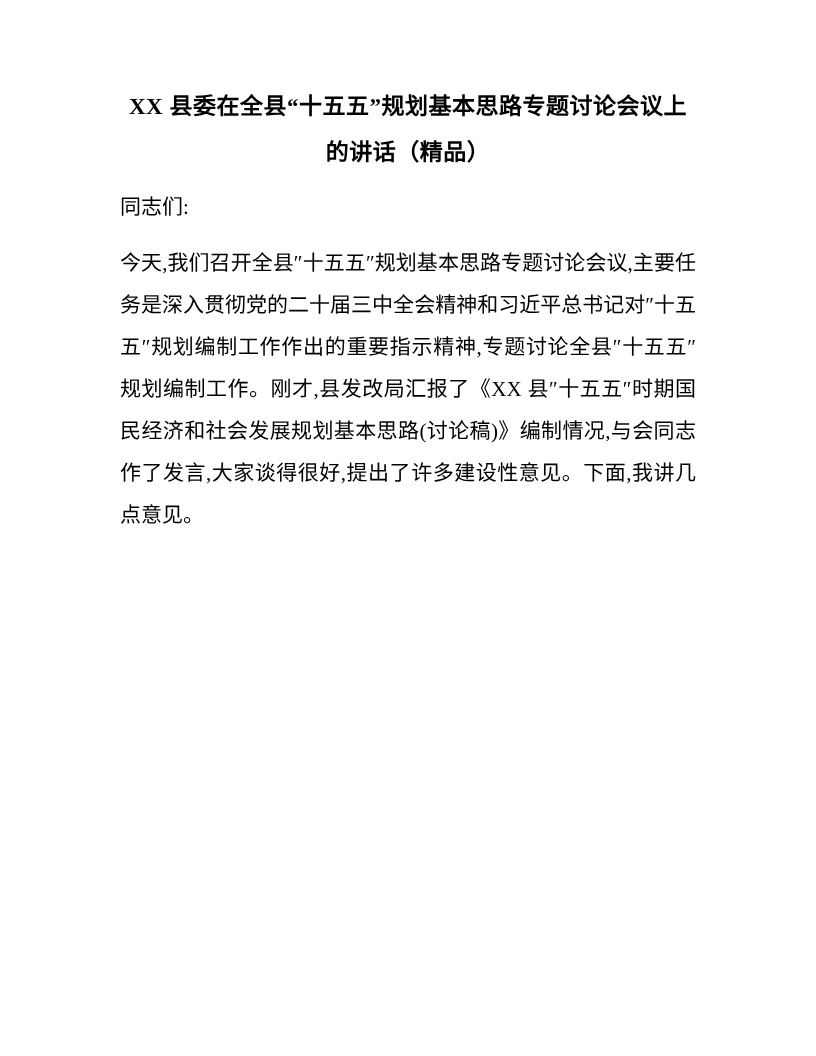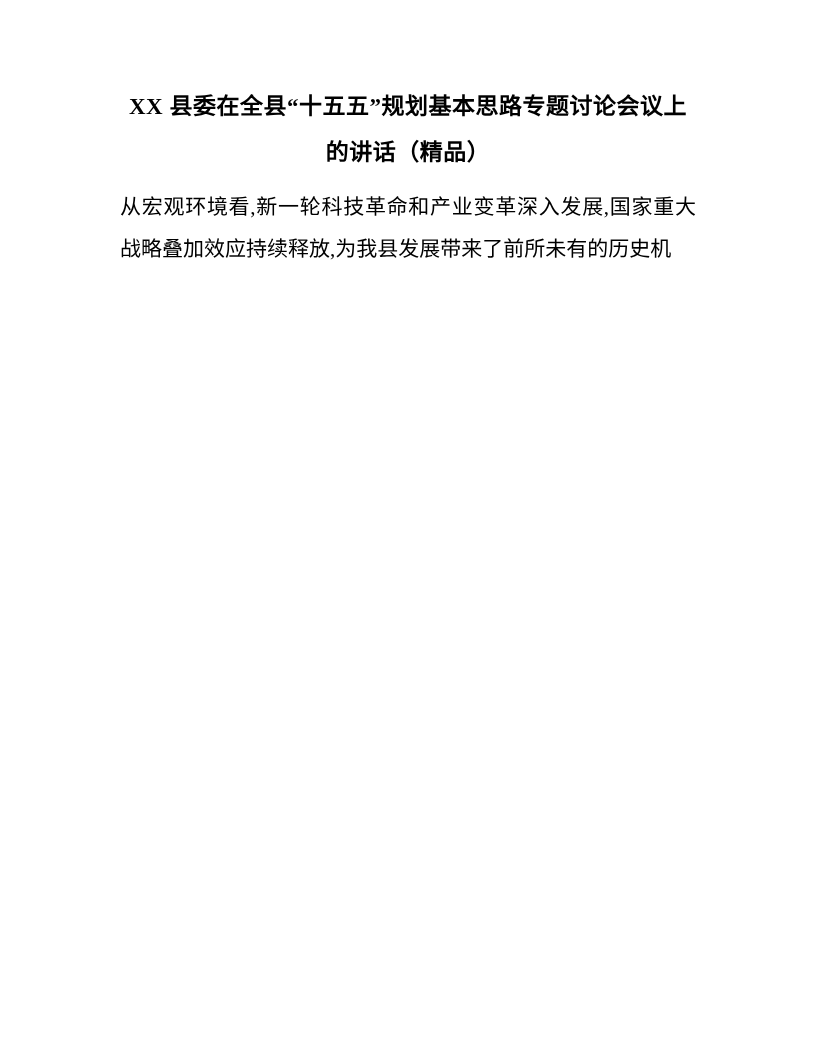--- a/index.html
+++ b/index.html
@@ -36,18 +36,19 @@
     text-justify: inter-ideograph;
     word-break: break-all;
   }
 </style>
 </head>
 <body>
 
 <div class="page">
   <h1 class="doc-title">XX 县委在全县“十五五”规划基本思路专题讨论会议上的讲话（精品）</h1>
 
+  <p class="para">同志们:</p>
+
+  <p class="para">今天,我们召开全县″十五五″规划基本思路专题讨论会议,主要任务是深入贯彻党的二十届三中全会精神和习近平总书记对″十五五″规划编制工作作出的重要指示精神,专题讨论全县″十五五″规划编制工作。刚才,县发改局汇报了《XX 县″十五五″时期国民经济和社会发展规划基本思路(讨论稿)》编制情况,与会同志作了发言,大家谈得很好,提出了许多建设性意见。下面,我讲几点意见。</p>
 
 
 
-
-  <p class="para">从宏观环境看,新一轮科技革命和产业变革深入发展,国家重大战略叠加效应持续释放,为我县发展带来了前所未有的历史机</p>
 </div>
 
 </body></html>

